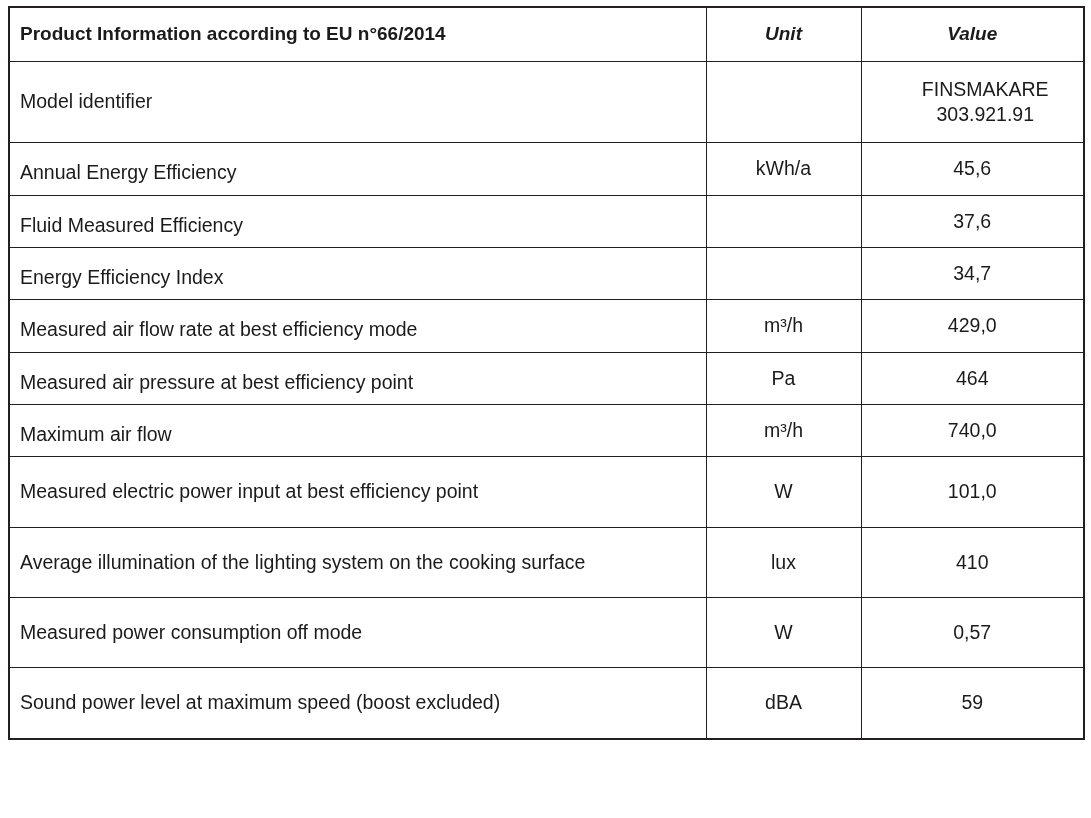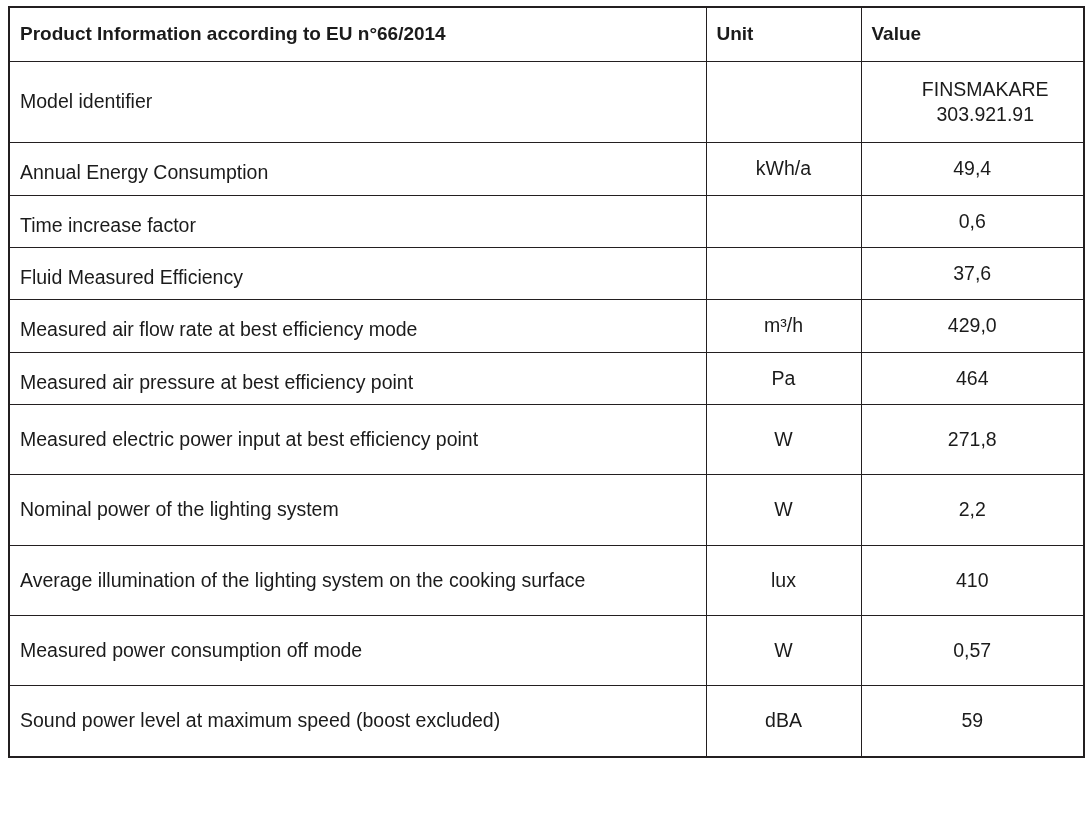--- a/index.html
+++ b/index.html
@@ -45,21 +45,21 @@
   }
   .cell-label {
     text-align: left;
     padding: 17px 10px 9px 10px;
   }
   .cell-unit, .cell-value {
     text-align: center;
     padding: 9px 6px 9px 6px;
   }
   thead .cell-label { text-align: left; }
-  thead .cell-unit, thead .cell-value { text-align: left; }
+  thead .cell-unit, thead .cell-value { text-align: center; font-style: italic; }
 
   .row-tall .cell-label,
   .row-tall .cell-unit,
   .row-tall .cell-value { padding-top: 22px; padding-bottom: 22px; }
 
   .row-model .cell-label,
   .row-model .cell-unit,
   .row-model .cell-value { padding-top: 15px; padding-bottom: 15px; }
 
   .value-multiline { white-space: pre-line; line-height: 1.35; padding-left: 32px; }
@@ -82,53 +82,53 @@
       </tr>
     </thead>
     <tbody id="table-body">
         <tr class="row-model">
           <td class="cell-label">Model identifier</td>
           <td class="cell-unit"></td>
           <td class="cell-value value-multiline">FINSMAKARE
 303.921.91</td>
         </tr>
         <tr>
-          <td class="cell-label">Annual Energy Consumption</td>
+          <td class="cell-label">Annual Energy Efficiency</td>
           <td class="cell-unit">kWh/a</td>
-          <td class="cell-value">49,4</td>
-        </tr>
-        <tr>
-          <td class="cell-label">Time increase factor</td>
-          <td class="cell-unit"></td>
-          <td class="cell-value">0,6</td>
+          <td class="cell-value">45,6</td>
         </tr>
         <tr>
           <td class="cell-label">Fluid Measured Efficiency</td>
           <td class="cell-unit"></td>
           <td class="cell-value">37,6</td>
+        </tr>
+        <tr>
+          <td class="cell-label">Energy Efficiency Index</td>
+          <td class="cell-unit"></td>
+          <td class="cell-value">34,7</td>
         </tr>
         <tr>
           <td class="cell-label">Measured air flow rate at best efficiency mode</td>
           <td class="cell-unit">m³/h</td>
           <td class="cell-value">429,0</td>
         </tr>
         <tr>
           <td class="cell-label">Measured air pressure at best efficiency point</td>
           <td class="cell-unit">Pa</td>
           <td class="cell-value">464</td>
         </tr>
+        <tr>
+          <td class="cell-label">Maximum air flow</td>
+          <td class="cell-unit">m³/h</td>
+          <td class="cell-value">740,0</td>
+        </tr>
         <tr class="row-tall">
           <td class="cell-label">Measured electric power input at best efficiency point</td>
           <td class="cell-unit">W</td>
-          <td class="cell-value">271,8</td>
-        </tr>
-        <tr class="row-tall">
-          <td class="cell-label">Nominal power of the lighting system</td>
-          <td class="cell-unit">W</td>
-          <td class="cell-value">2,2</td>
+          <td class="cell-value">101,0</td>
         </tr>
         <tr class="row-tall">
           <td class="cell-label">Average illumination of the lighting system on the cooking surface</td>
           <td class="cell-unit">lux</td>
           <td class="cell-value">410</td>
         </tr>
         <tr class="row-tall">
           <td class="cell-label">Measured power consumption off mode</td>
           <td class="cell-unit">W</td>
           <td class="cell-value">0,57</td>

